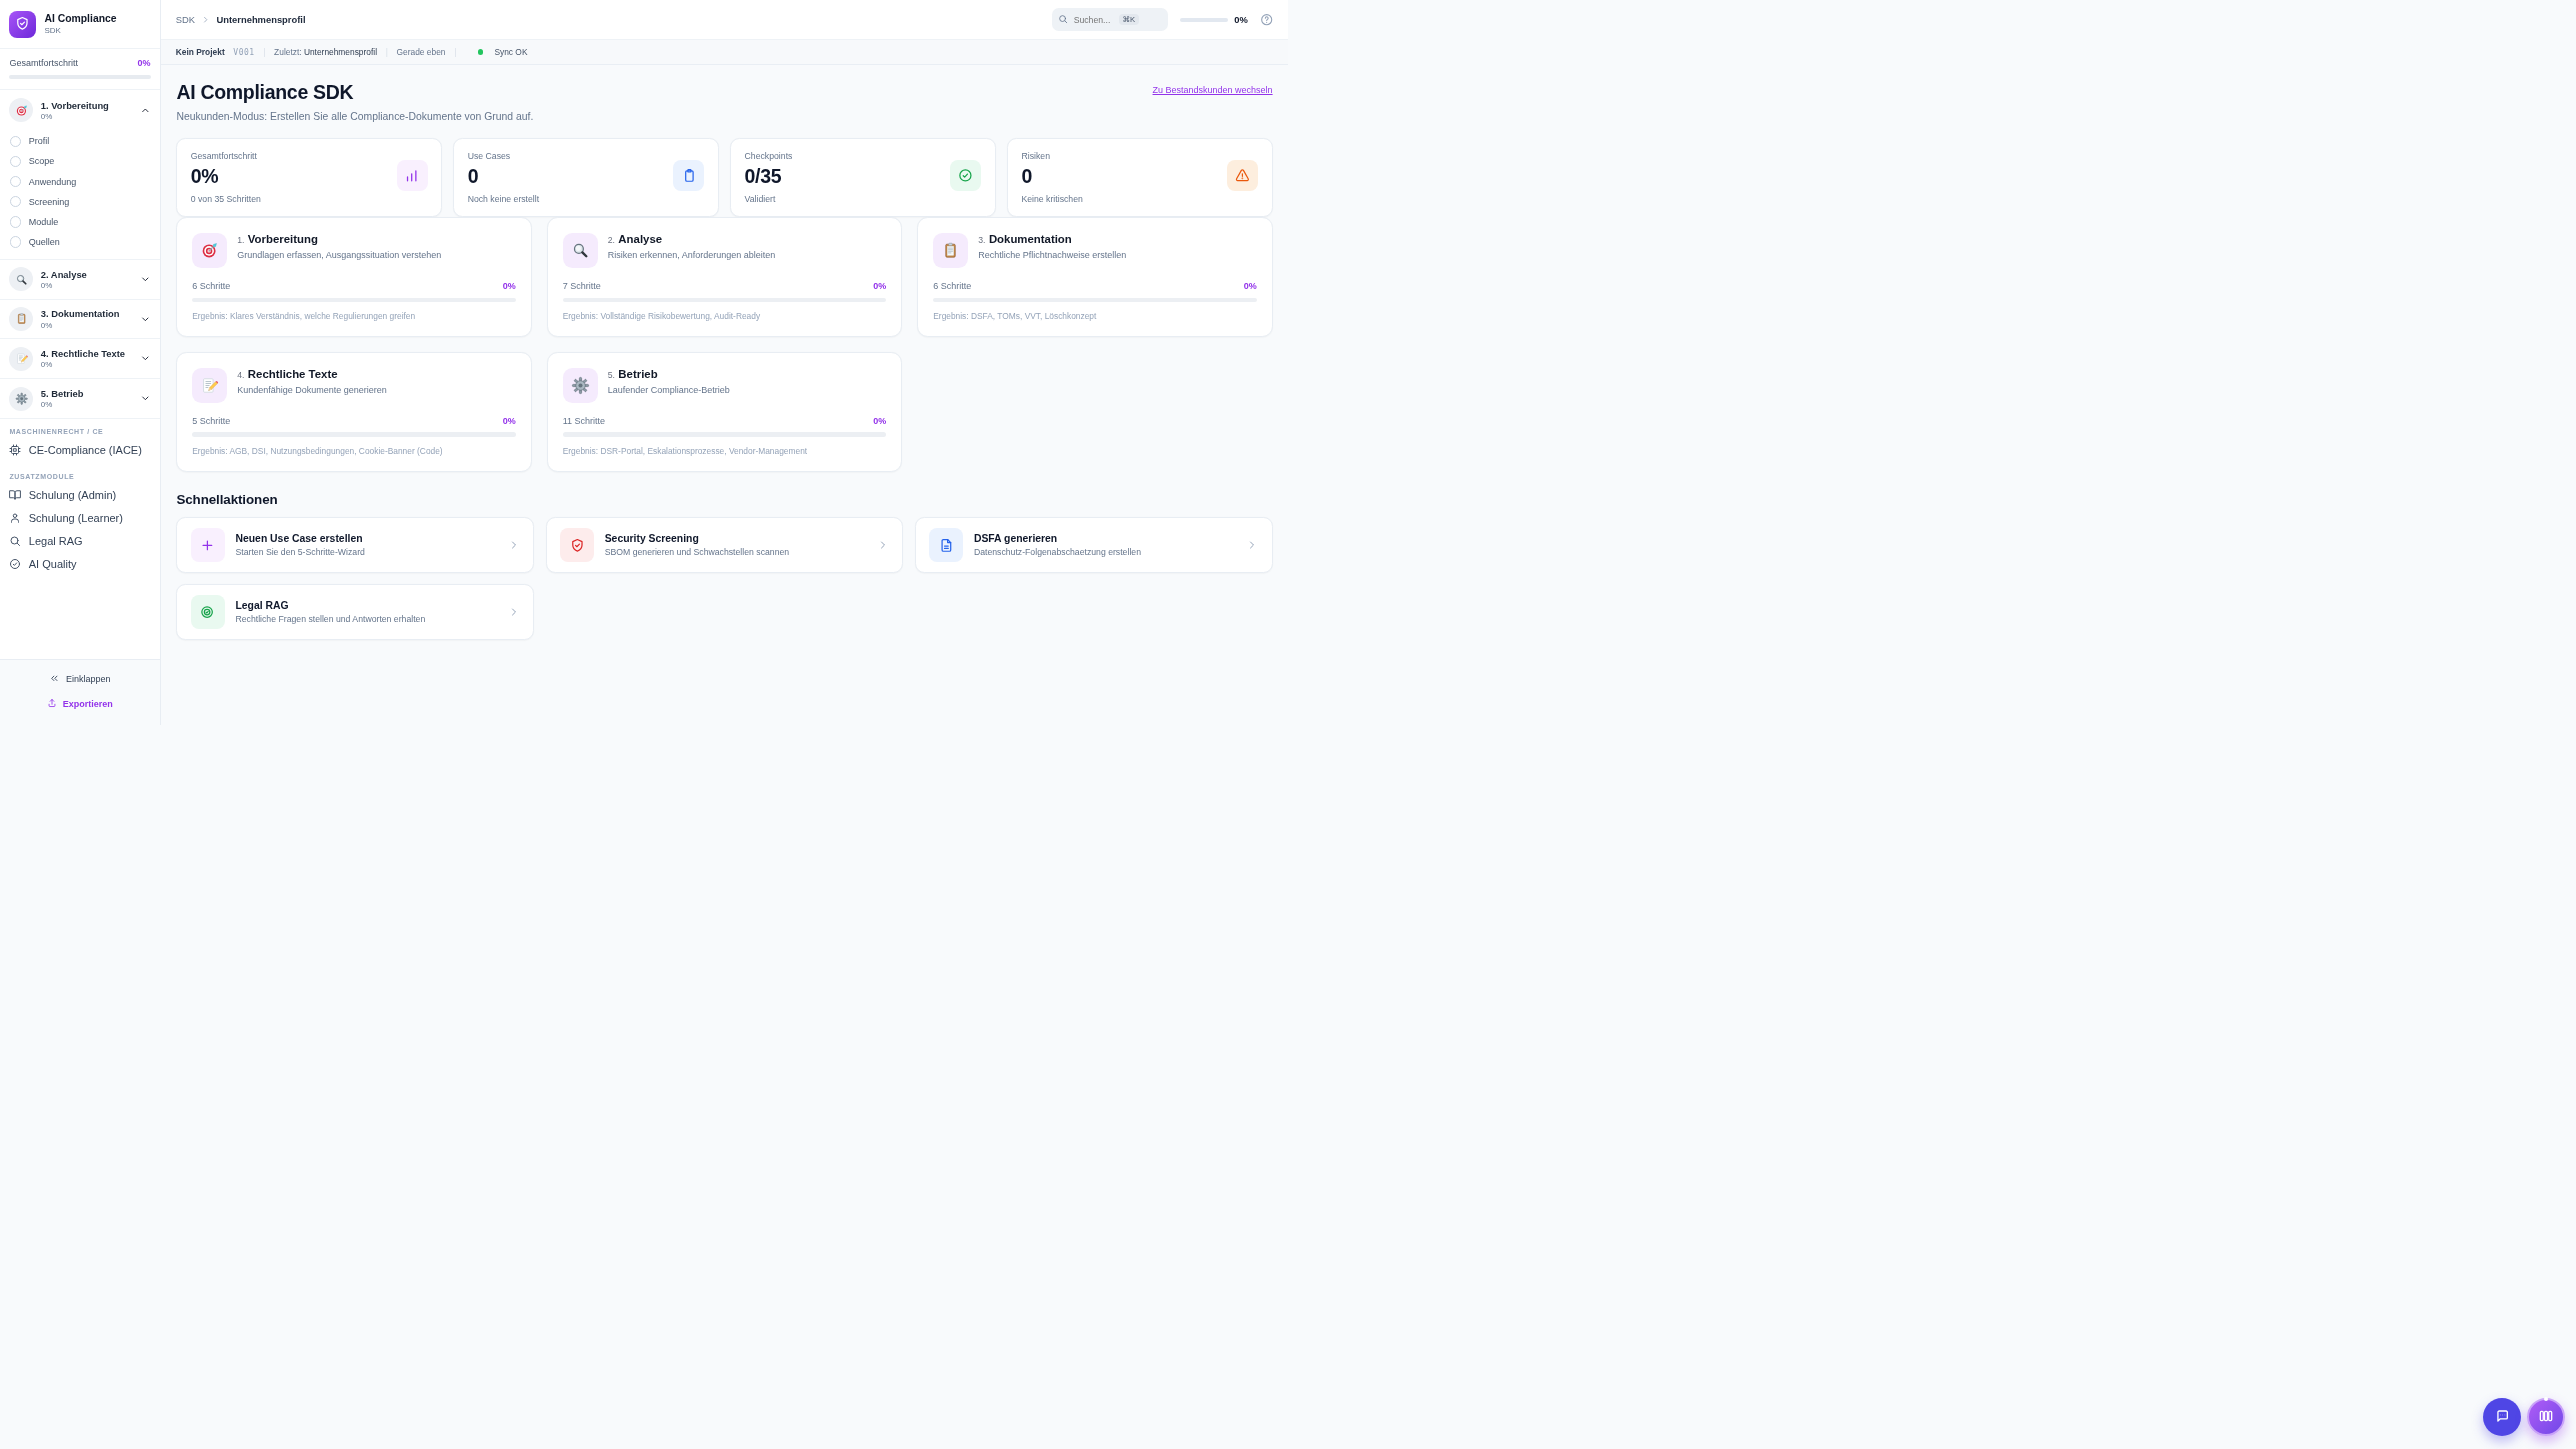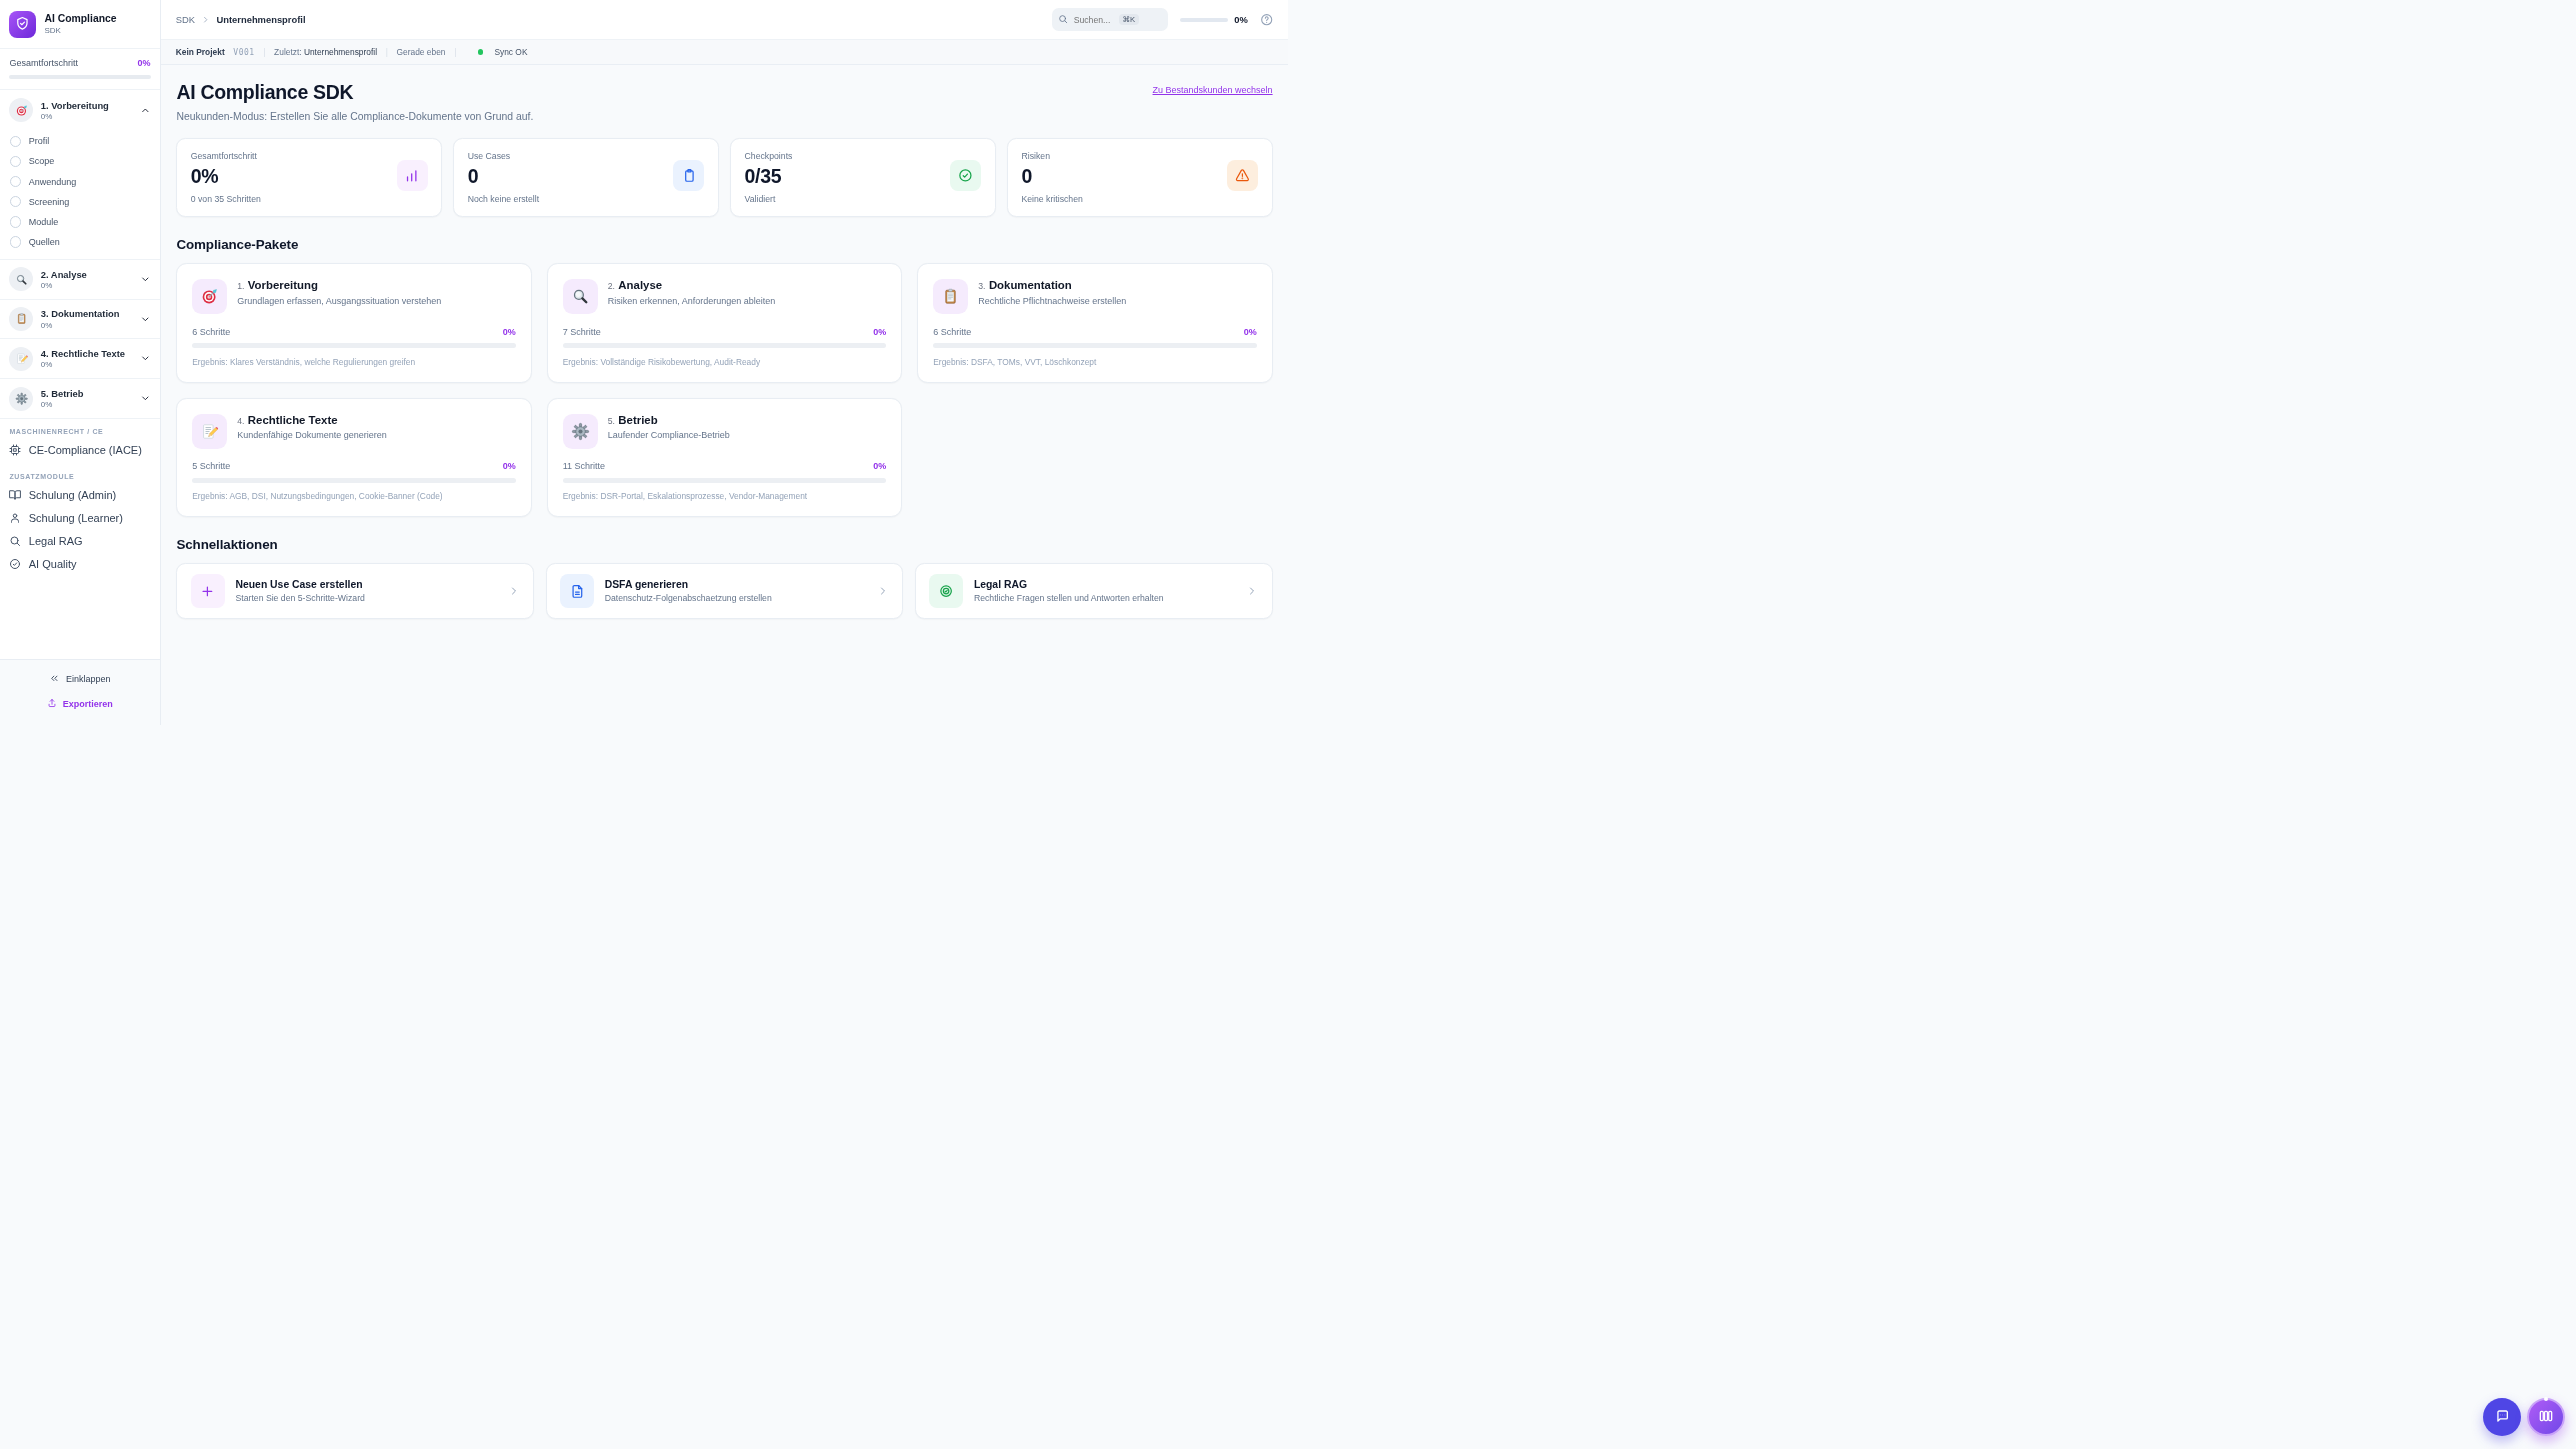--- a/index.html
+++ b/index.html
@@ -478,21 +478,20 @@
           <div class="stat-ico ico-orange">
               <svg class="svg" width="14.8" height="14.8" viewBox="0 0 24 24">
                 <path d="M10.3 3.8L2.6 17.5a2 2 0 0 0 1.7 3h15.4a2 2 0 0 0 1.7-3L13.7 3.8a2 2 0 0 0-3.4 0z"></path>
                 <path d="M12 9.5v4"></path>
                 <circle cx="12" cy="16.8" r=".4" fill="currentColor"></circle>
               </svg>
             </div>
         </div>
       </div>
 
-      <h2 class="h2">Compliance-Pakete</h2>
 
       <div class="pkg-grid">
         <div class="pkg-card">
           <div class="pkg-head">
             <div class="pkg-ico">
               <svg width="19" height="19" viewBox="0 0 24 24">
                   <circle cx="11.5" cy="12.5" r="8.2" fill="#dd2e44"></circle>
                   <circle cx="11.5" cy="12.5" r="6.1" fill="#fff"></circle>
                   <circle cx="11.5" cy="12.5" r="4.1" fill="#dd2e44"></circle>
                   <circle cx="11.5" cy="12.5" r="2" fill="#fff"></circle>
@@ -644,20 +643,37 @@
             <div class="act-title">Neuen Use Case erstellen</div>
             <div class="act-sub">Starten Sie den 5-Schritte-Wizard</div>
           </div>
           <span class="act-chev">
               <svg class="svg" width="12" height="12" viewBox="0 0 24 24">
                 <path d="M9 6l6 6-6 6"></path>
               </svg>
             </span>
         </div>
 
+        <div class="action-card">
+          <div class="act-ico ico-red">
+              <svg class="svg" width="14.8" height="14.8" viewBox="0 0 24 24">
+                <path d="M12 2.5l7.5 3.4v5.6c0 4.7-3.2 8.1-7.5 9.7-4.3-1.6-7.5-5-7.5-9.7V5.9z"></path>
+                <path d="M9 12l2.1 2.1L15.3 10"></path>
+              </svg>
+            </div>
+          <div class="act-txt">
+            <div class="act-title">Security Screening</div>
+            <div class="act-sub">SBOM generieren und Schwachstellen scannen</div>
+          </div>
+          <span class="act-chev">
+              <svg class="svg" width="12" height="12" viewBox="0 0 24 24">
+                <path d="M9 6l6 6-6 6"></path>
+              </svg>
+            </span>
+        </div>
 
         <div class="action-card">
           <div class="act-ico ico-blue">
               <svg class="svg" width="14.8" height="14.8" viewBox="0 0 24 24">
                 <path d="M14 2.5H7a2 2 0 0 0-2 2v15a2 2 0 0 0 2 2h10a2 2 0 0 0 2-2V7.5z"></path>
                 <path d="M14 2.5v5h5"></path>
                 <path d="M9 13h6M9 17h6"></path>
               </svg>
             </div>
           <div class="act-txt">

